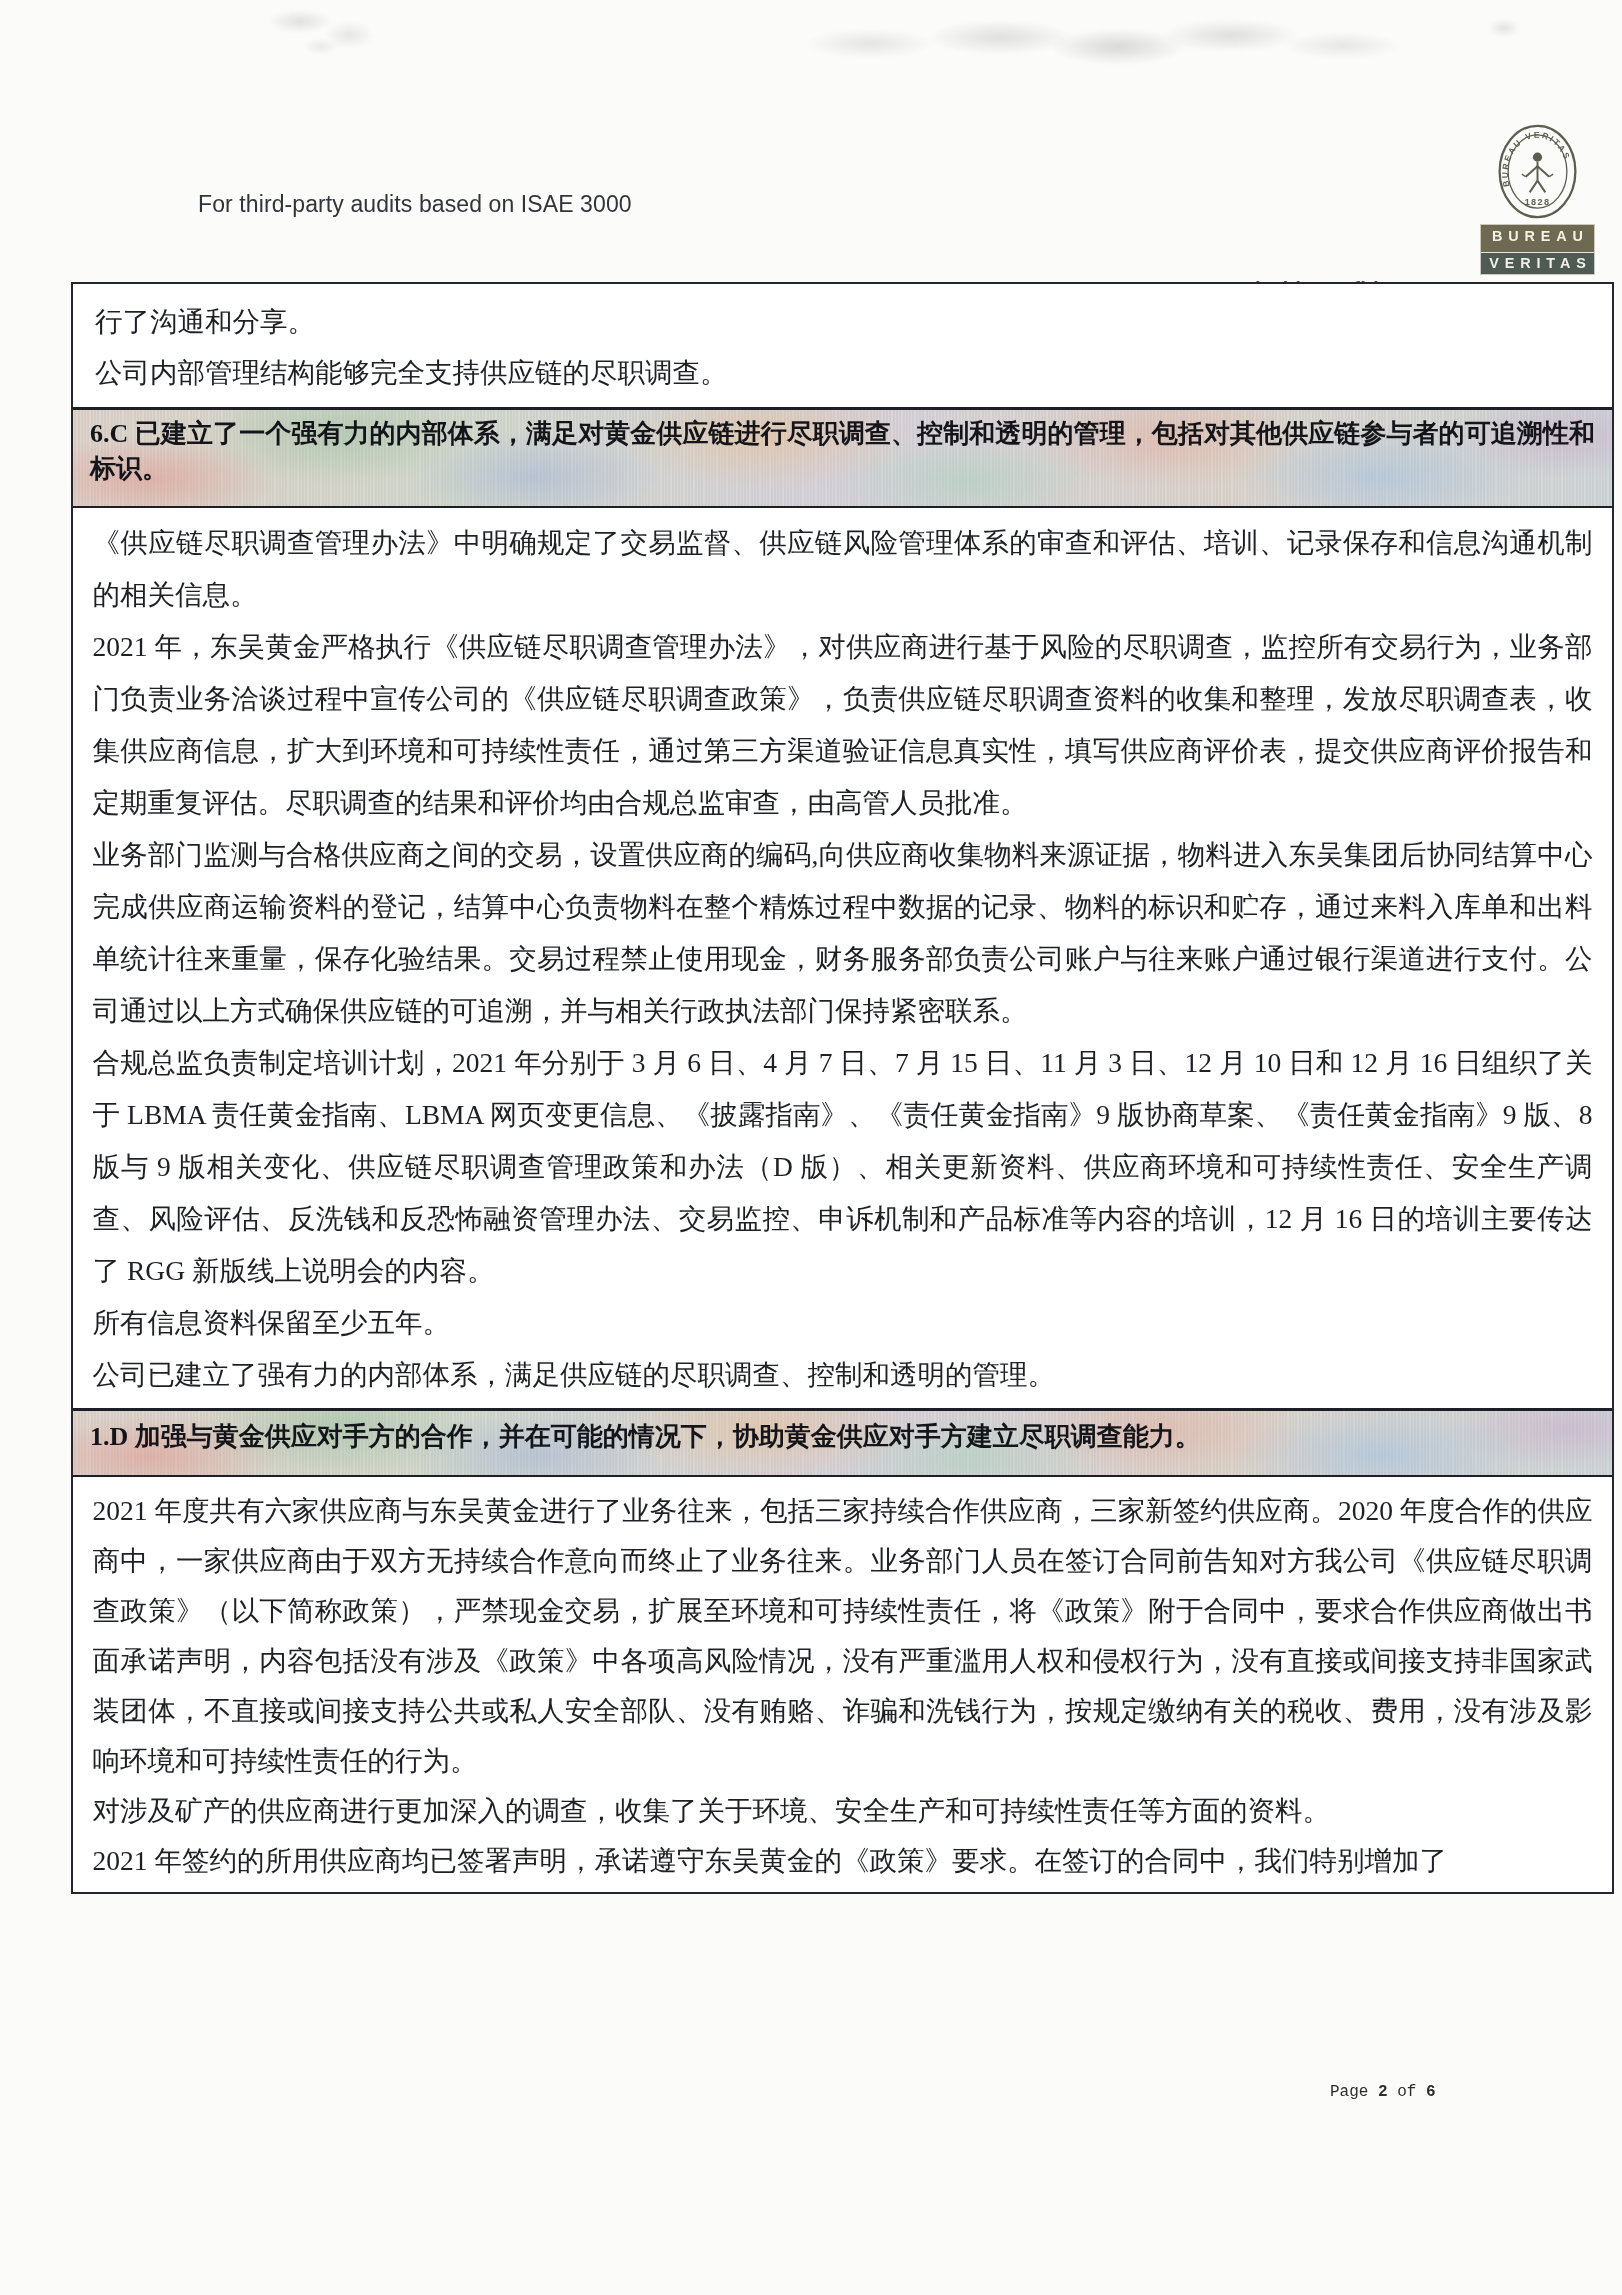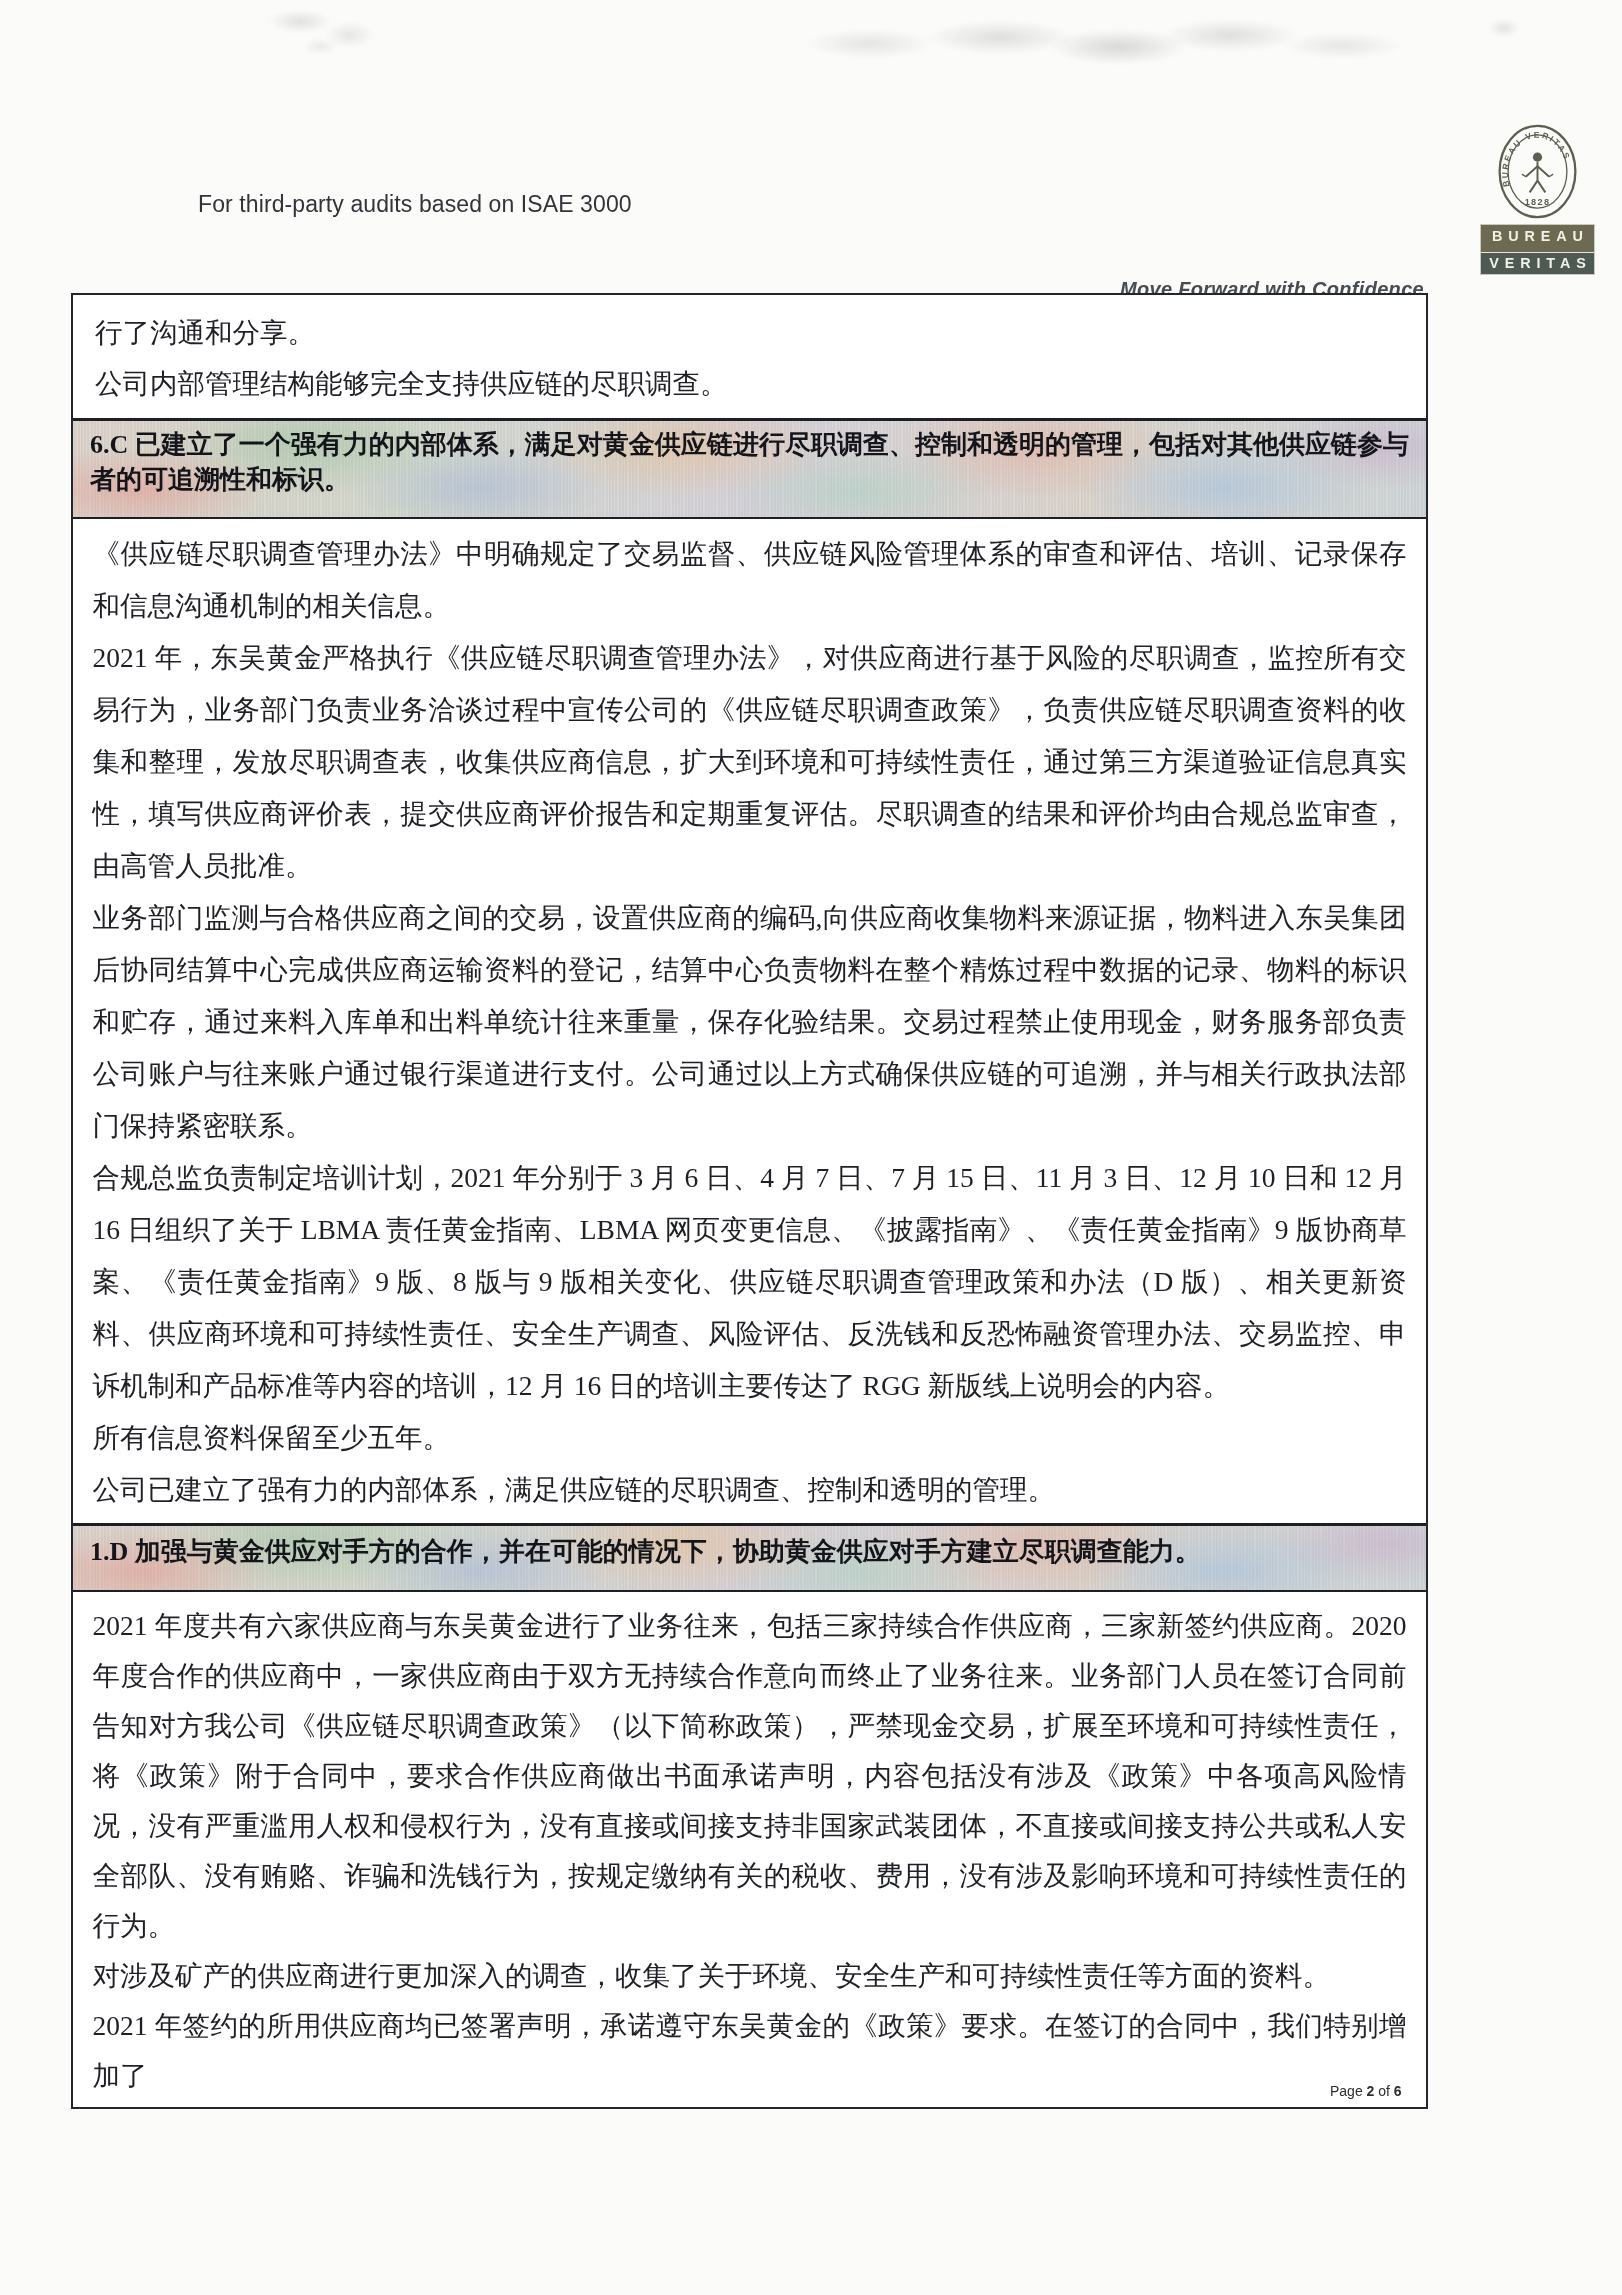--- a/index.html
+++ b/index.html
@@ -43,21 +43,21 @@
   .logo-bar{
     font-family:"Liberation Sans","DejaVu Sans",sans-serif;
     font-weight:700;color:#f1f1e8;text-align:center;
     letter-spacing:5.9px;text-indent:5.9px;white-space:nowrap;overflow:hidden;
   }
   .bar-bureau{height:27px;line-height:23px;font-size:14.4px;background:#6e6a51;}
   .bar-veritas{height:21.6px;line-height:21.6px;font-size:14.4px;background:#4f5a54;border-top:1.3px solid #e7e7de;}
 
   
   .content-table{
-    position:absolute;left:71px;top:293px;width:1357px;
+    position:absolute;left:71px;top:282px;width:1543px;
     box-sizing:border-box;border:2.6px solid #23262b;background:#ffffff;
     color:#1f2026;
   }
   .row-intro{padding:11.8px 22px 9.2px;}
   .row-intro p{margin:0;font-size:27.5px;line-height:51px;}
   .row-heading{
     border-top:3.9px solid #1c1f26;border-bottom:2.6px solid #1c1f26;
     padding:6.5px 17px 19.6px;
     font-size:26px;font-weight:600;line-height:35px;color:#14151b;
     text-align:justify;
@@ -76,22 +76,22 @@
       repeating-linear-gradient(90deg, rgba(255,255,255,.18) 0 1.3px, rgba(0,0,0,0) 1.3px 3.3px),
       linear-gradient(90deg,#d7ccc4,#ccd2c6 25%,#d0ccd4 50%,#d5cec6 75%,#c9d0d2 100%);
   }
   .row-body{padding:9.2px 19.6px 6.5px;}
   .row-body p{margin:0;font-size:27.5px;line-height:52px;text-align:justify;}
   .row-body.tight p{line-height:50px;}
 
   
   .page-footer{
     position:absolute;left:1330px;top:2083px;
-    font-family:Liberation Sans, sans-serif;
-    font-size:14px;color:#2c2c31;
+    font-family:Liberation Mono, monospace;
+    font-size:16px;color:#2c2c31;
   }
   .page-footer .b{font-weight:700;}
 </style>
 </head>
 <body>
 
 <div class="sheet">
 
   <div class="smudge smudge-a"></div>
   <div class="smudge smudge-b"></div>

